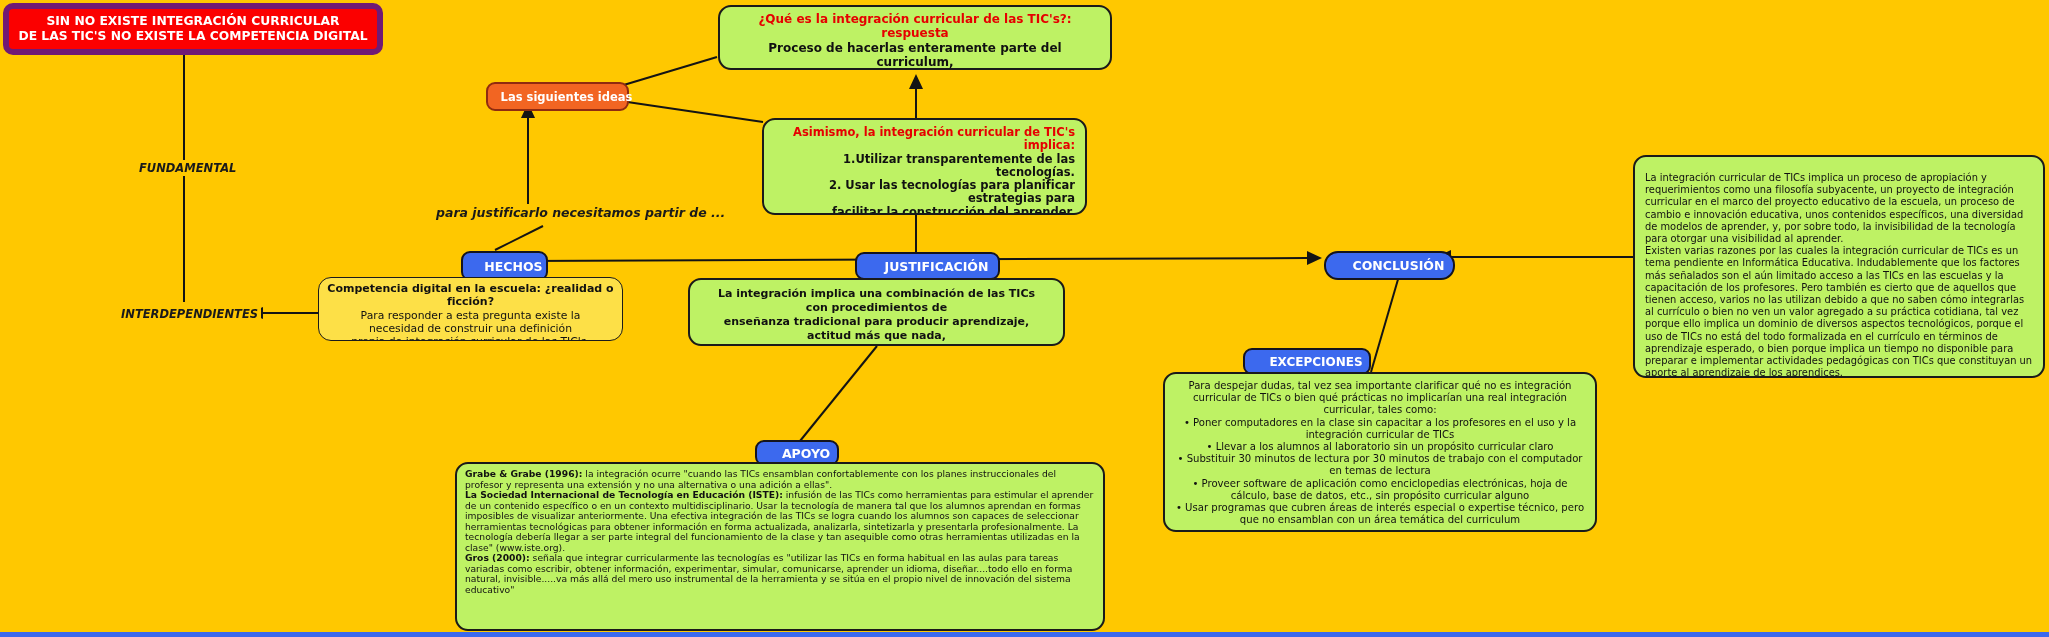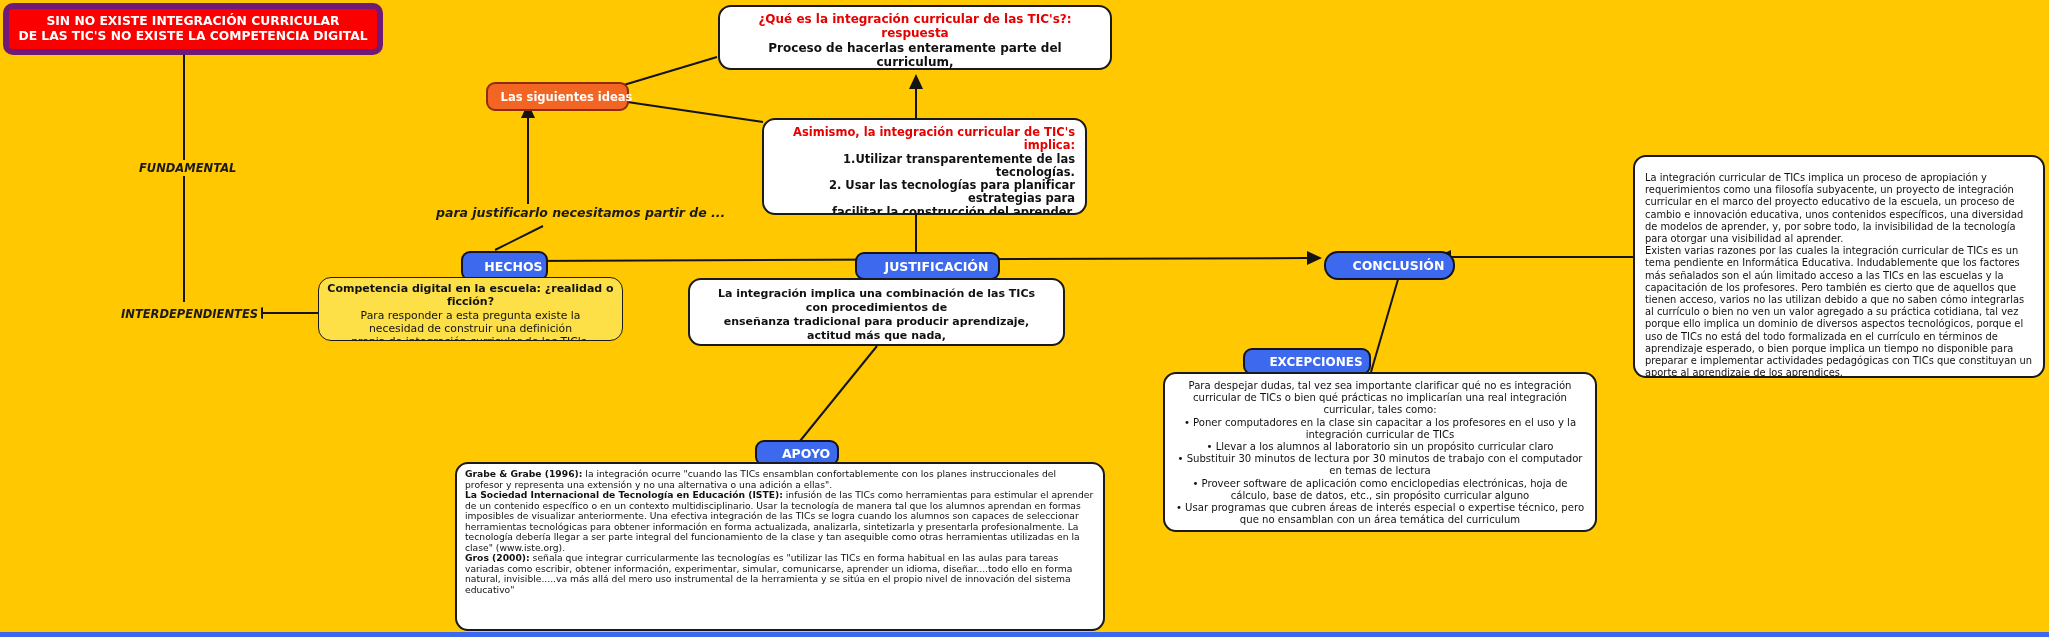--- a/index.html
+++ b/index.html
@@ -32,21 +32,21 @@
   }
 
   
   .link-label{
     position:absolute;z-index:2;background:#FFC800;padding:1px 3px;
     font-weight:bold;font-style:italic;color:#1a1a1a;white-space:nowrap;
   }
 
   
   .tbox{
-    position:absolute;z-index:3;background:#ffffff;border:2px solid #1a1a1a;
+    position:absolute;z-index:3;background:#bef264;border:2px solid #1a1a1a;
     border-radius:13px;box-sizing:border-box;overflow:hidden;
   }
   .pre{white-space:pre-line;}
   .red-title{color:#E60000;font-weight:bold;}
   .b{font-weight:bold;}
 
   .tbox.que-es{left:718px;top:5px;width:394px;height:65px;padding:5px 8px;
     font-size:12px;font-weight:bold;line-height:14.3px;text-align:center;}
   .tbox.asimismo{left:762px;top:118px;width:325px;height:97px;padding:6px 10px;
     font-size:11.5px;font-weight:bold;line-height:13.3px;text-align:right;}

